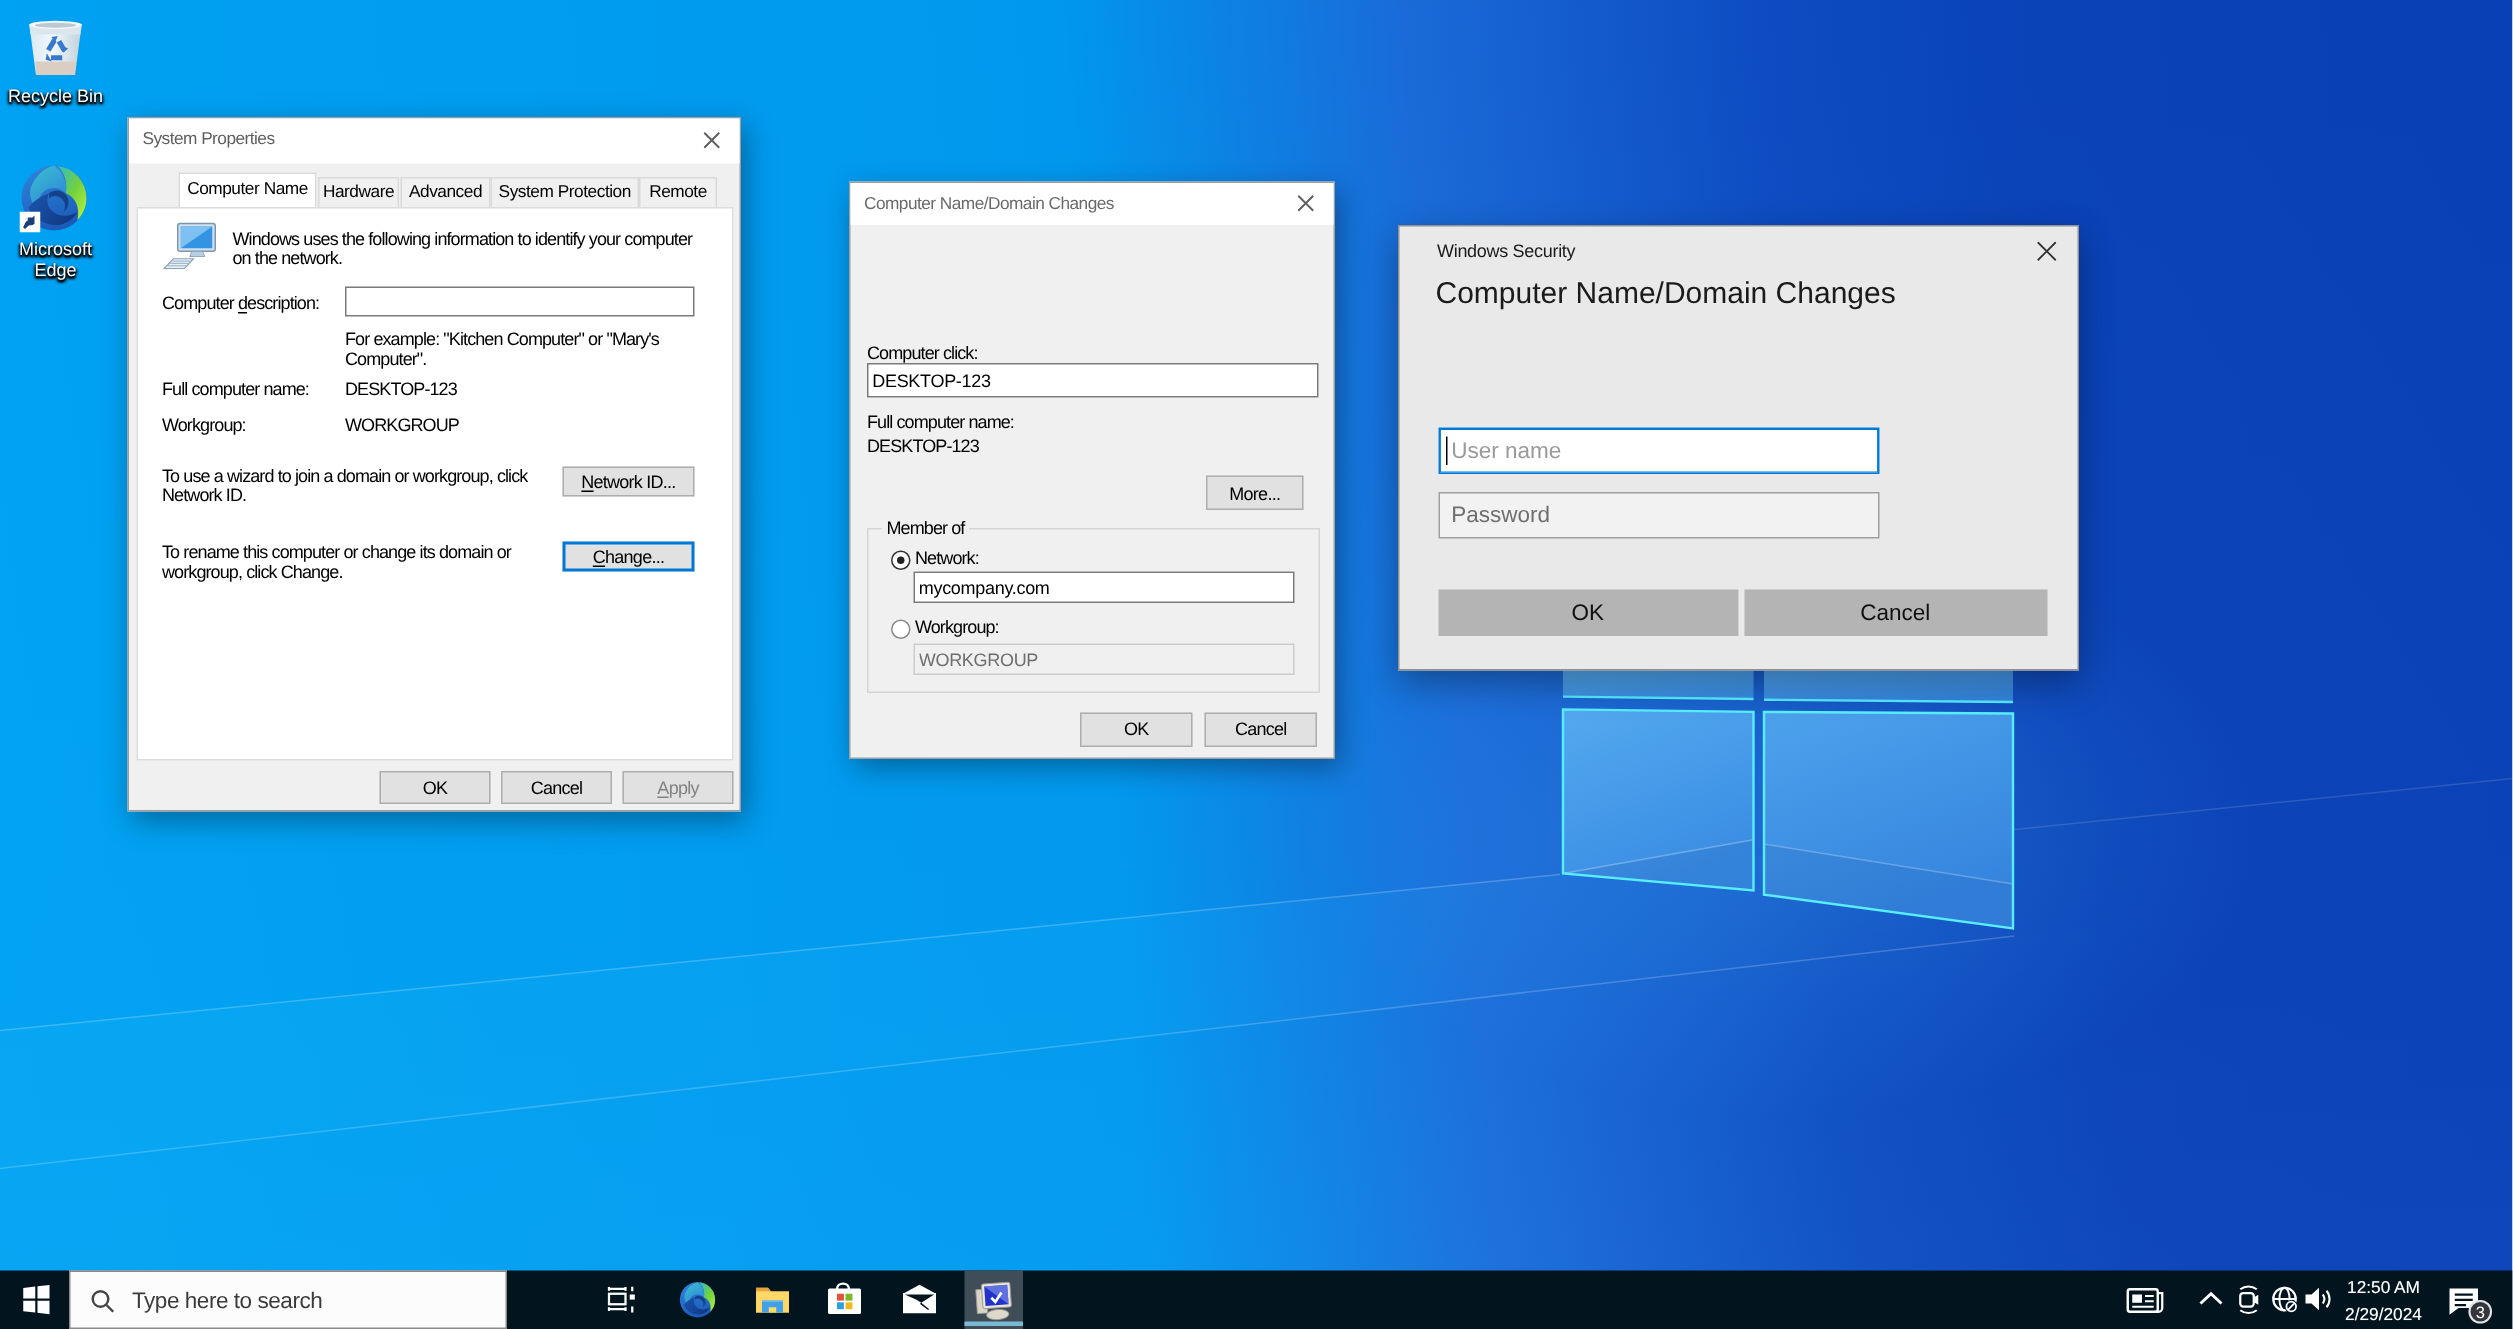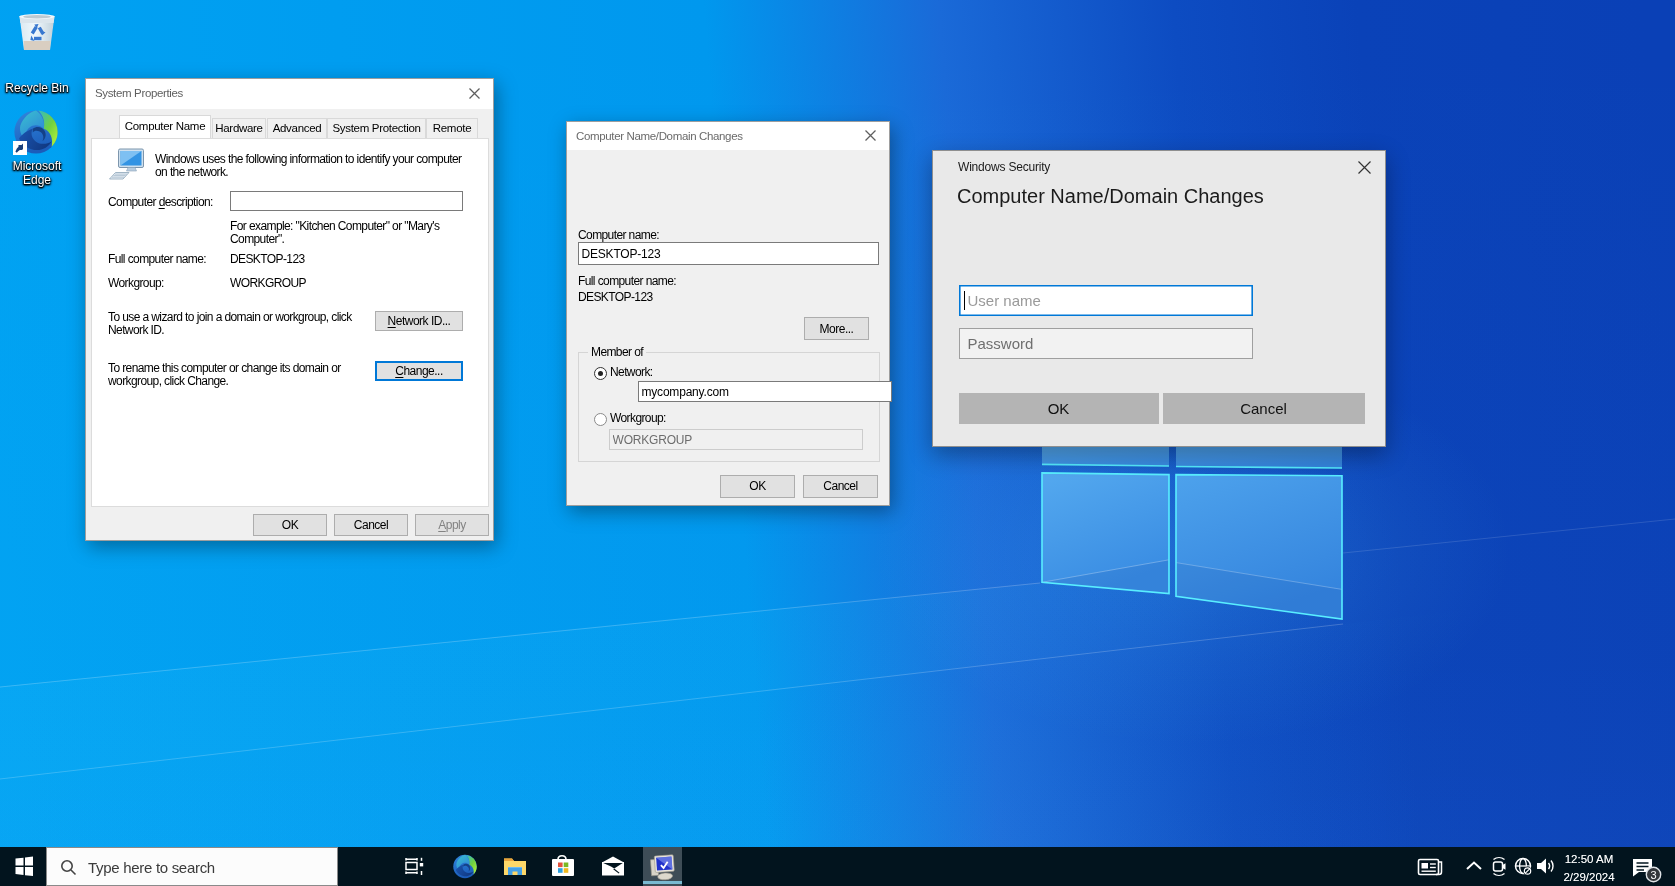--- a/index.html
+++ b/index.html
@@ -134,21 +134,21 @@
     <path d="M22.3,15.5 L26,21.8"></path>
     <path d="M24.5,26.5 L17,26.5"></path>
   </g>
   <g fill="#3878cf">
     <polygon points="21.5,12 17.3,12.6 19.8,16.2"></polygon>
     <polygon points="28.5,20.2 25.3,23.2 24,19"></polygon>
     <polygon points="14.2,23.5 13.4,27.9 17.5,29"></polygon>
   </g>
 </svg>
 </div>
-<div class="dlabel" style="left:0px; top:57px; width:74px;margin-top:24px;">Recycle Bin</div>
+<div class="dlabel" style="left:0px; top:57px; width:74px;">Recycle Bin</div>
 
 <div style="position:absolute; left:13px; top:109px; width:46px; height:46px;">
 <svg width="46" height="46" viewBox="0 0 100 100">
   <defs>
     <linearGradient id="egrn" x1="0.2" y1="0" x2="0.9" y2="0.8">
       <stop offset="0" stop-color="#3dbfae"></stop>
           <stop offset="0.55" stop-color="#71d13f"></stop>
           <stop offset="1" stop-color="#a5ea3c"></stop>
     </linearGradient>
     <linearGradient id="eteal" x1="0" y1="0" x2="0.6" y2="1">
@@ -223,30 +223,30 @@
   <div class="btn" style="left:329px; top:435px; width:74px; height:22px; color:#838383;"><span class="u">A</span>pply</div>
 </div>
 
 <div id="d2">
   <div class="tbar1" style="height:28px;">
     <span class="ttext" style="color:#6a6a6a;">Computer Name/Domain Changes</span>
     <svg class="xico" width="11" height="11" viewBox="0 0 11 11" style="top:8px;">
       <path d="M0.5,0.5 L10.5,10.5 M10.5,0.5 L0.5,10.5" stroke="#5f5f5f" stroke-width="1.3"></path>
     </svg>
   </div>
-  <div class="t" style="left:11px; top:107px;">Computer name:</div>
+  <div class="t" style="left:11px; top:107px;">Computer click:</div>
   <input class="inp t12" style="left: 10.5px; top: 120px; width: 301px; height: 23px; padding-left: 3px;" value="DESKTOP-123">
   <div class="t" style="left:11px; top:153px;">Full computer name:</div>
   <div class="t" style="left:11px; top:169px;">DESKTOP-123</div>
   <div class="btn" style="left:237px; top:195px; width:65px; height:23px;">More...</div>
   <div class="groupbox" style="left:11px; top:230px; width:302px; height:110px;"></div>
   <div class="t" style="left:21px; top:224px; background:#f0f0f0; padding:0 3px;">Member of</div>
   <div class="radio checked" style="left:27px; top:245px;"></div>
   <div class="t" style="left:43px; top:244px;">Network:</div>
-  <input class="inp t12" style="left: 41.5px; top: 259px; width: 254px; height: 21px; padding-left: 3px; margin-left: 29px;" value="mycompany.com">
+  <input class="inp t12" style="left: 41.5px; top: 259px; width: 254px; height: 21px; padding-left: 3px;" value="mycompany.com">
   <div class="radio" style="left:27px; top:291px;"></div>
   <div class="t" style="left:43px; top:290px;">Workgroup:</div>
   <input class="inp t12 disabled" style="left: 41.5px; top: 307px; width: 254px; height: 21px; padding-left: 3px;" value="WORKGROUP" disabled="">
   <div class="btn" style="left:153px; top:352.5px; width:75px; height:23px;">OK</div>
   <div class="btn" style="left:236px; top:352.5px; width:75px; height:23px;">Cancel</div>
 </div>
 
 <div id="d3">
   <div style="position:absolute; left:25px; top:9px; font-size:12px; letter-spacing:-0.2px; color:#1b1b1b;">Windows Security</div>
   <svg class="xico" width="13" height="13" viewBox="0 0 13 13" style="top:10px; right:14px;">

